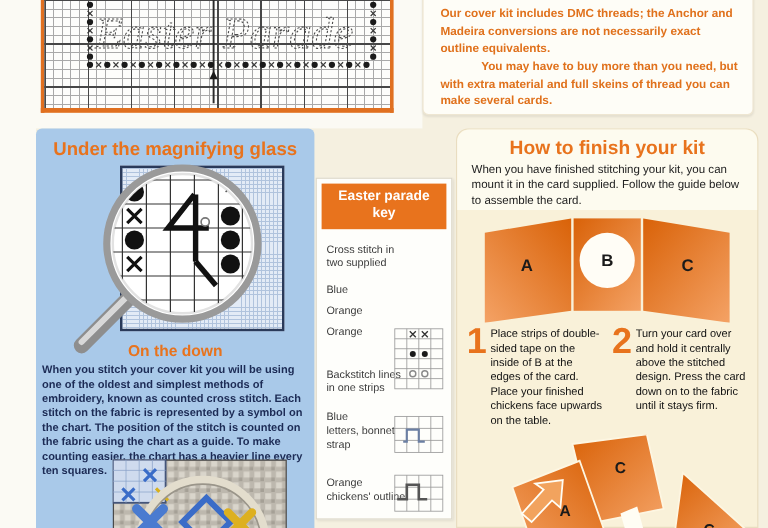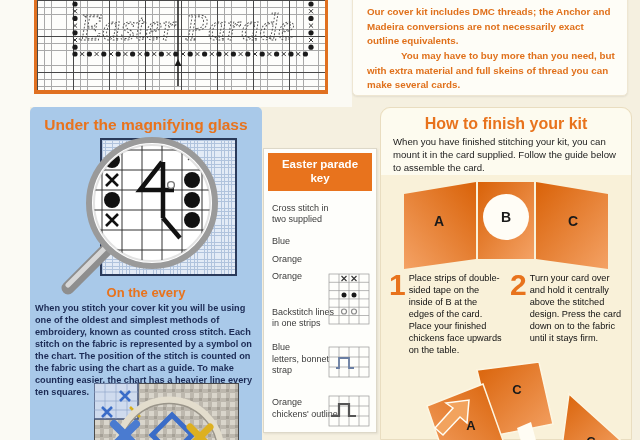--- a/index.html
+++ b/index.html
@@ -177,21 +177,21 @@
           <path d="M113,40 L113,96"></path>
           <path d="M113,96 L130,116"></path>
         </g>
         <circle cx="121" cy="63" r="3.4" fill="#fff" stroke="#777" stroke-width="1.4"></circle>
         <g stroke="#555" stroke-width="1.2" stroke-dasharray="1.5,1.5">
           <path d="M58,24 L66,32 M58,32 L66,24"></path>
           <path d="M138,30 L146,38 M138,38 L146,30"></path>
         </g>
       </g>
     </svg>
-    <div class="onchart">On the every</div>
+    <div class="onchart">On the down</div>
     <div class="bluebody">When you stitch your cover kit you will be using one of the oldest and simplest methods of embroidery, known as counted cross stitch. Each stitch on the fabric is represented by a symbol on the chart. The position of the stitch is counted on the fabric using the chart as a guide. To make counting easier, the chart has a heavier line every ten squares.</div>
     <div class="fabric">
       <svg width="145" height="110">
         <defs>
           <pattern id="weave" width="9" height="9" patternUnits="userSpaceOnUse">
             <rect width="9" height="9" fill="#bdb8ae"></rect>
             <rect x="1" y="1" width="5" height="5" fill="#d9d5cb"></rect>
             <rect x="6" y="6" width="3" height="3" fill="#a5a096"></rect>
           </pattern>
         </defs>

